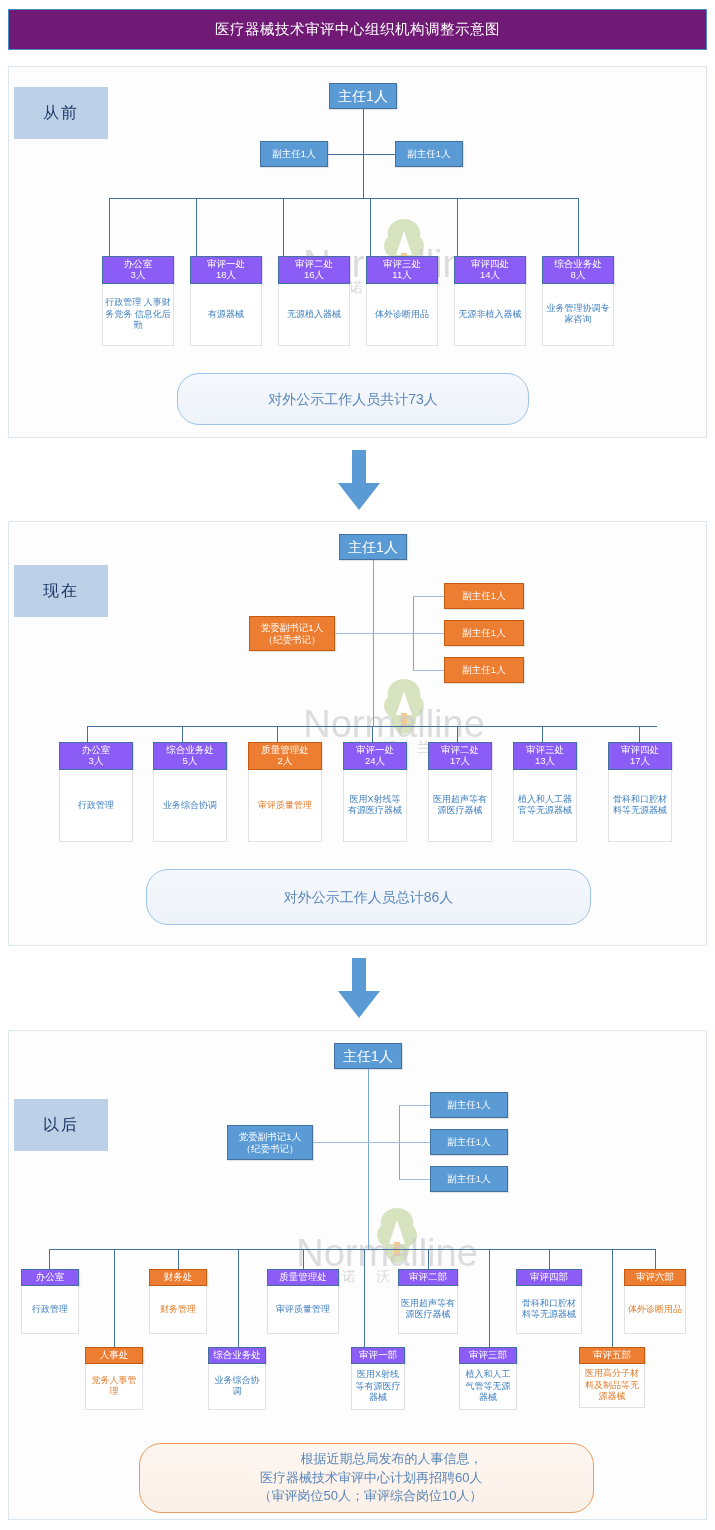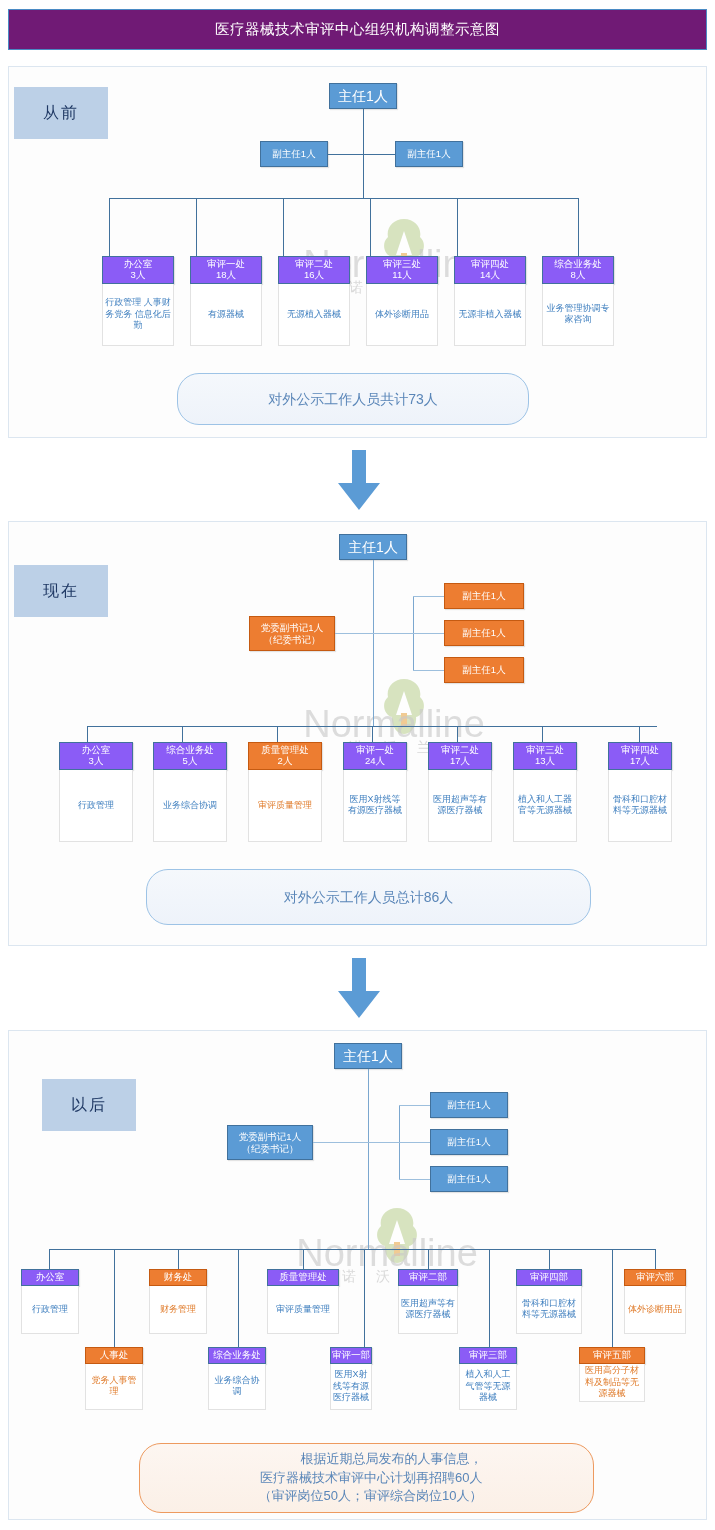--- a/index.html
+++ b/index.html
@@ -355,21 +355,21 @@
     <span class="ptxt">对外公示工作人员总计86人</span>
   </div>
 </div>
 
 <svg class="sec-arrow" style="left:336px; top:958px;" viewBox="0 0 46 62">
   <path d="M16 0 L30 0 L30 33 L44 33 L23 60 L2 33 L16 33 Z" fill="#5b9bd5"></path>
 </svg>
 
 <div class="panel" id="panel-future">
 
-  <div class="era-tag" style="top:48px;margin-left:28px;">
+  <div class="era-tag" style="top:68px;">
     <span>以后</span>
   </div>
 
   <div class="watermark" style="left:248px; top:175px;">
     <svg class="wm-tree" viewBox="0 0 44 62">
       <path d="M22 2 C11 2 4 11 6 20 C-1 26 2 38 10 40 C9 50 16 57 22 57 C28 57 35 50 34 40 C42 38 45 26 38 20 C40 11 33 2 22 2 Z" fill="#b9cf8e"></path>
       <path d="M22 14 L30 38 L14 38 Z" fill="#ffffff"></path>
       <rect x="19" y="36" width="6" height="14" fill="#e8a33d"></rect>
     </svg>
     <div class="wm-text">Normalline</div>
@@ -442,33 +442,33 @@
   <div class="dept" style="left:76px;  top:316px; width:58px;">
     <div class="head orange">人事处</div>
     <div class="body orange" style="height:46px;">党务人事管理</div>
   </div>
 
   <div class="dept" style="left:199px; top:316px; width:58px;">
     <div class="head blue">综合业务处</div>
     <div class="body blue" style="height:46px;">业务综合协调</div>
   </div>
 
-  <div class="dept" style="left:321px; top:316px; width:42px;">
+  <div class="dept" style="left:342px; top:316px; width:54px;">
     <div class="head blue">审评一部</div>
     <div class="body blue" style="height:46px;">医用X射线等有源医疗器械</div>
   </div>
 
   <div class="dept" style="left:450px; top:316px; width:58px;">
     <div class="head blue">审评三部</div>
     <div class="body blue" style="height:46px;">植入和人工气管等无源器械</div>
   </div>
 
   <div class="dept" style="left:570px; top:316px; width:66px;">
     <div class="head orange">审评五部</div>
-    <div class="body orange" style="height:38px;">医用高分子材料及制品等无源器械</div>
+    <div class="body orange" style="height:44px;">医用高分子材料及制品等无源器械</div>
   </div>
 
   <div class="pill orange" style="left:130px; top:412px; width:455px; height:70px;padding-left:8px;">
     <span class="ptxt multi">
       <span>根据近期总局发布的人事信息，</span><br>
       <span>医疗器械技术审评中心计划再招聘60人</span><br>
       <span>（审评岗位50人；审评综合岗位10人）</span>
     </span>
   </div>
 </div>

